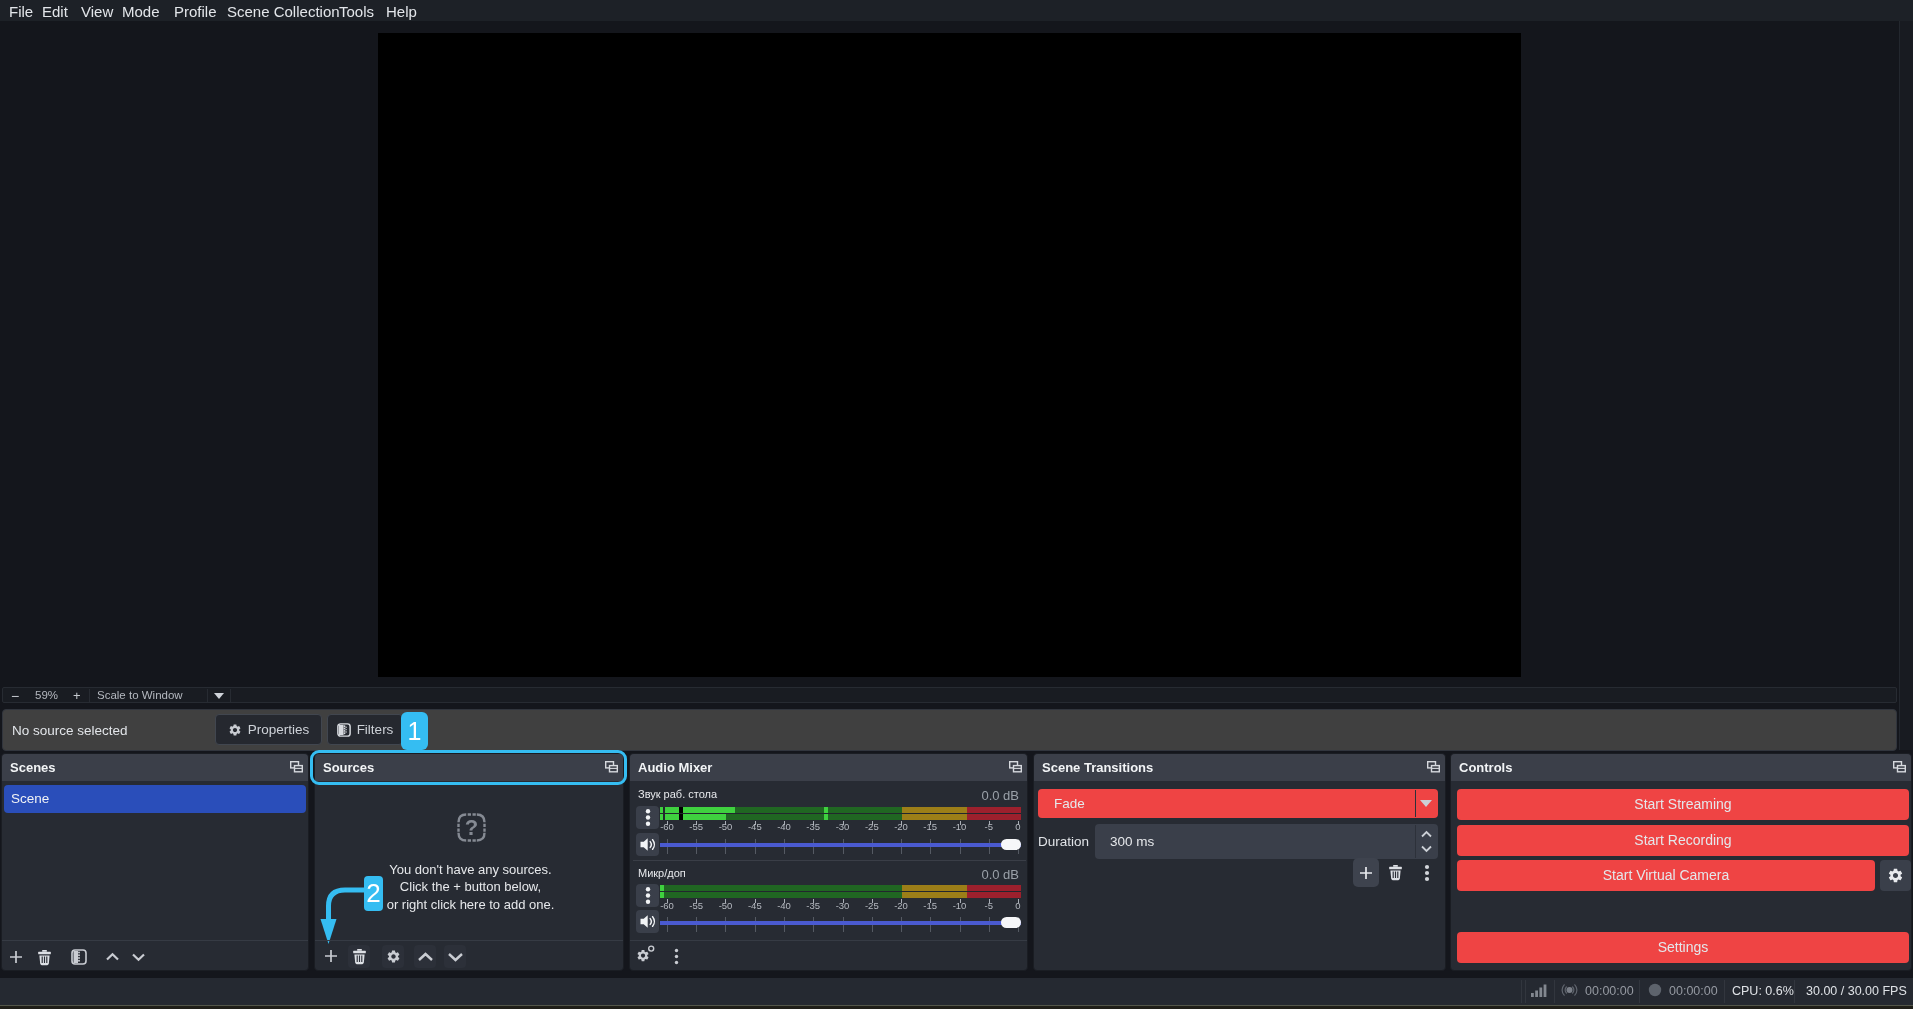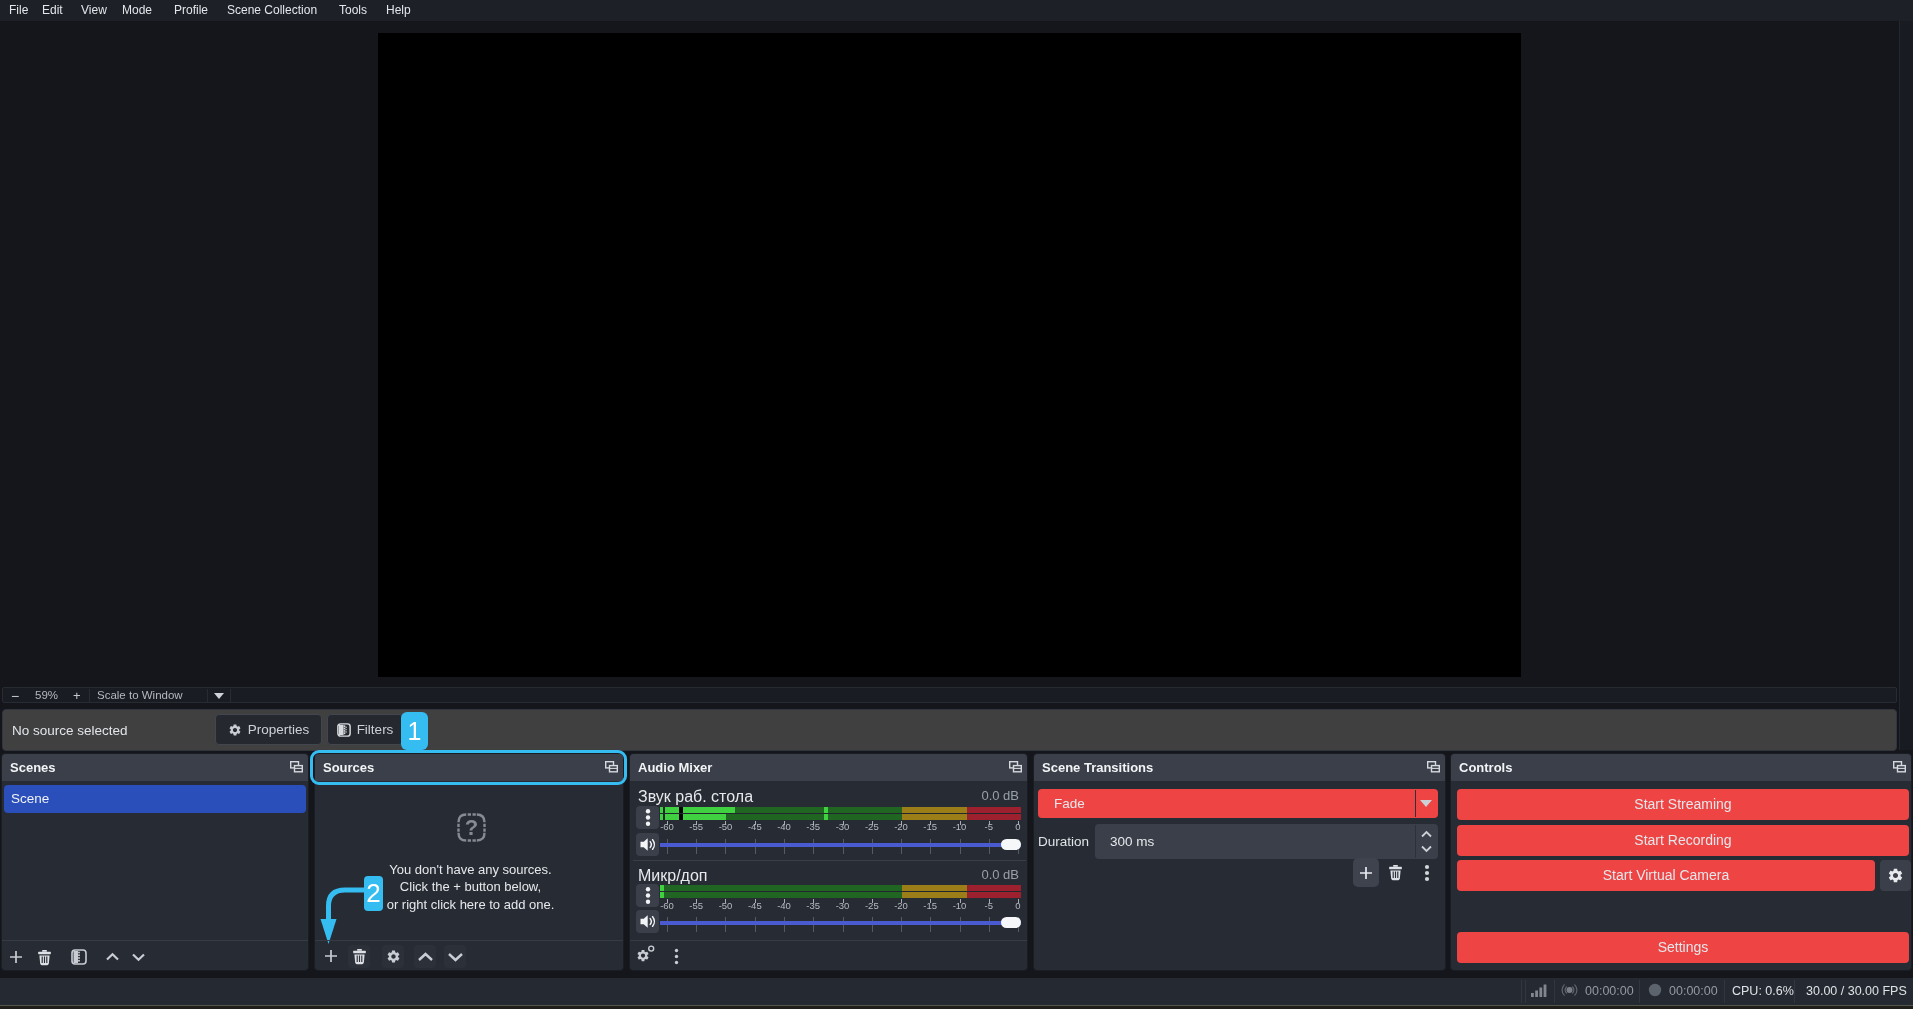--- a/index.html
+++ b/index.html
@@ -6,21 +6,21 @@
   html,body { background:#14161c; }
   #root {
     position:relative; width:1913px; height:1009px; overflow:hidden;
     background:#14161c;
     font-family:"Liberation Sans", sans-serif;
     color:#e5e8ec;
   }
   .abs { position:absolute; }
   
   #menubar { left:0; top:0; width:1913px; height:21px; background:#1d2127; }
-  .mitem { position:absolute; top:2.5px; font-size:12px; color:#e3e6ea; }
+  .mitem { position:absolute; top:2.5px; font-size:15px; color:#e3e6ea; }
   
   #canvas { left:378px; top:33px; width:1143px; height:644px; background:#000; }
   #rightstrip { left:1899px; top:21px; width:14px; height:729px; background:#181b21; border-left:1px solid #23272e; }
   
   #zoombar { left:2px; top:687px; width:1895px; height:16px; background:#191c22; border:1px solid #272b32; border-radius:2px; font-size:11.5px; color:#b4b8bf; }
   .zsep { position:absolute; top:1px; width:1px; height:14px; background:#272b32; }
   
   #srcrow { left:2px; top:709px; width:1895px; height:42px; background:#404040; border:1px solid #31353d; border-radius:4px; }
   .obtn { position:absolute; top:4px; height:31px; background:#25282f; border:1px solid #41464f; border-radius:4px;
           display:flex; align-items:center; justify-content:center; gap:6px; font-size:13.5px; color:#ced2d8; }
@@ -33,21 +33,21 @@
   .pico { position:absolute; right:5px; top:7px; }
   .tbsep { position:absolute; left:0px; right:0px; top:185.5px; height:1px; background:#363b44; }
   .tbsep2 { position:absolute; left:0px; right:0px; top:185.5px; height:1px; background:#363b44; }
   #cyanborder { left:310px; top:750px; width:317px; height:34.5px; border:3.5px solid #35bdf2; border-radius:9px; background:transparent; z-index:5; }
   
   #sceneitem { position:absolute; left:2px; top:31px; width:302px; height:28px; background:#2a4eba; border-radius:4px;
                font-size:13.5px; color:#f0f2f5; line-height:28px; padding-left:7px; }
   .iconbtn { position:absolute; width:22px; height:23px; background:#2c3039; border-radius:4px;
              display:flex; align-items:center; justify-content:center; }
   
-  .mixlabel { position:absolute; font-size:16px; color:#e7e9ec; }
+  .mixlabel { position:absolute; font-size:11px; color:#e7e9ec; }
   .dbtext { position:absolute; font-size:13px; color:#9aa0a8; }
   .sqbtn { position:absolute; left:6px; width:23px; background:#3a3f4a; border-radius:4px;
            display:flex; align-items:center; justify-content:center; }
   .mnum { position:absolute; font-size:9.5px; color:#b6bac1; transform:translateX(-50%); }
   .groove { position:absolute; height:4px; background:#4a5ad0; }
   .handle { position:absolute; width:20px; height:11px; background:#f6f7f9; border-radius:5.5px; }
   
   .cbtn { position:absolute; left:6px; width:452px; height:31px; background:#ef4444; border-radius:4px;
           text-align:center; line-height:31px; font-size:14px; color:#e4e7eb; }
   

